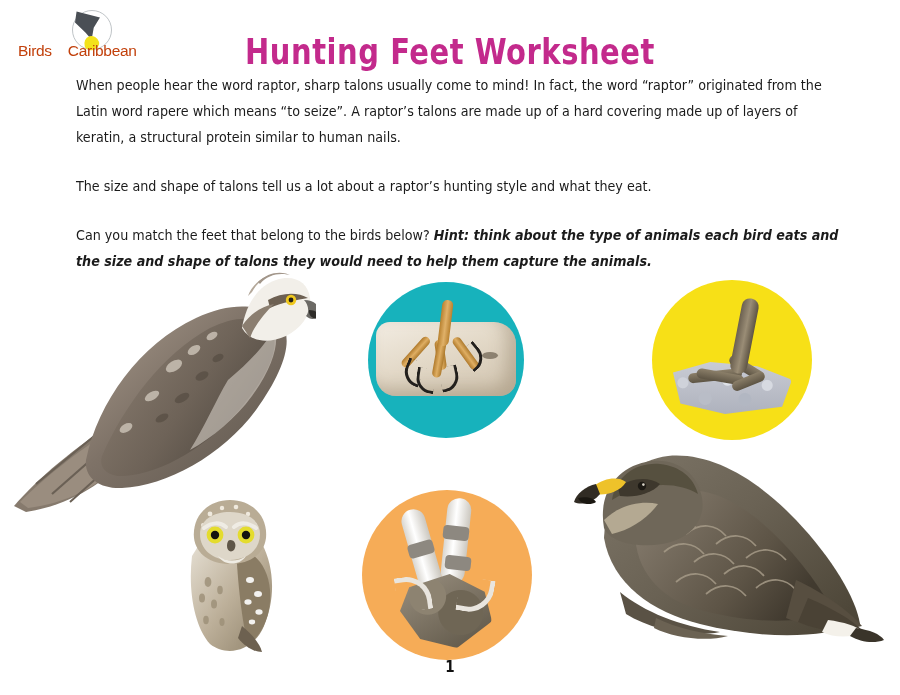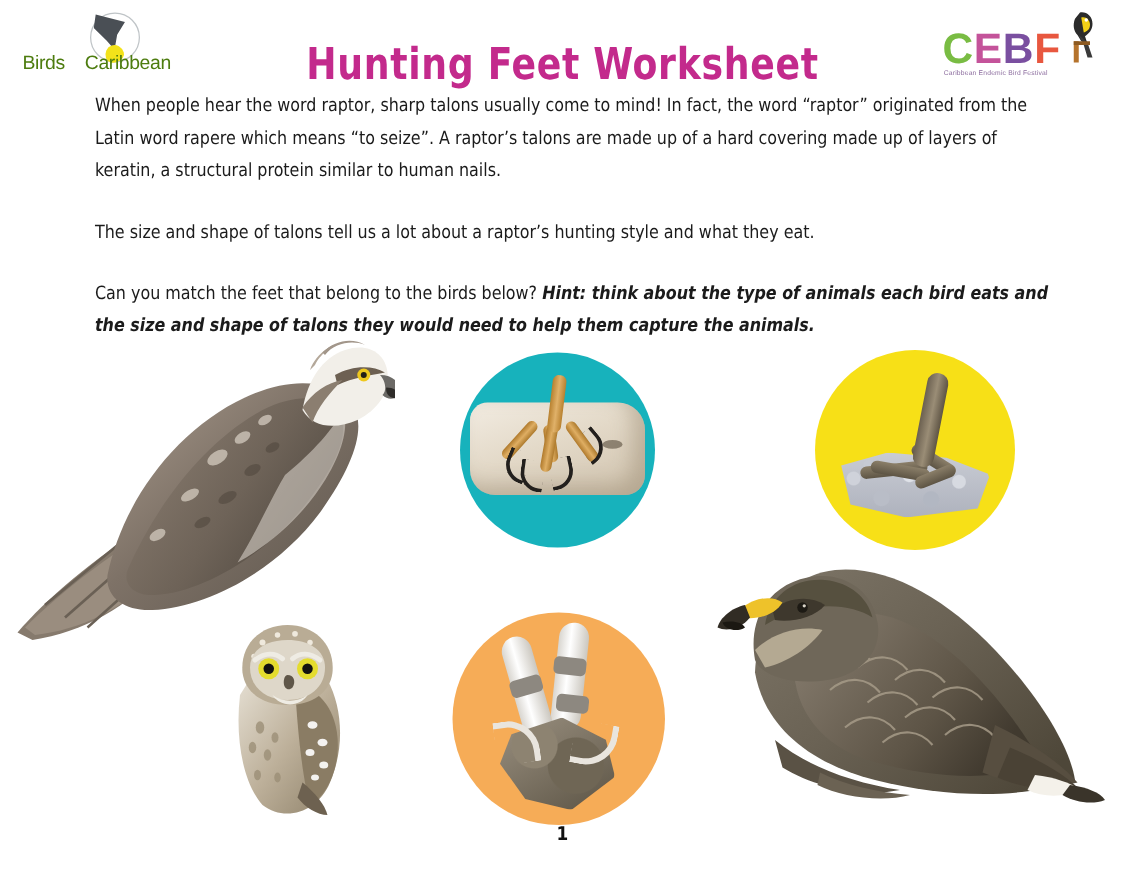--- a/index.html
+++ b/index.html
@@ -51,21 +51,21 @@
     width: 15px; height: 14px;
     background: #f3e21a;
     border-radius: 50% 50% 50% 50% / 60% 60% 40% 40%;
     transform: rotate(-18deg);
   }
   #logo-birdscaribbean .bc-text {
     position: absolute;
     left: 0; top: 34px;
     width: 126px;
     font-size: 15.5px;
-    color: #4d7c0f;
+    color: #c2410c;
     letter-spacing: -0.3px;
     white-space: nowrap;
   }
   #logo-birdscaribbean .bc-text .bc-word2 { margin-left: 16px; }
 
   #logo-cebf {
     position: absolute;
     right: 14px; top: 6px;
     width: 136px; height: 60px;
   }
@@ -314,34 +314,20 @@
       <div class="bc-swoosh"></div>
       <div class="bc-bird"></div>
       <div class="bc-beak"></div>
       <div class="bc-text">
         <span>Birds</span><span class="bc-word2">Caribbean</span>
       </div>
     </div>
 
     <h1 id="page-title">Hunting Feet Worksheet</h1>
 
-    <div id="logo-cebf">
-      <svg class="cebf-bird" viewBox="0 0 30 44">
-        <path d="M14 2 C19 1 24 5 24 11 C24 16 21 19 18 21 L20 27 L15 25 L12 20 C9 17 8 12 10 7 Z" fill="#2b2b2b"></path>
-        <path d="M15 6 C19 5 22 8 22 12 C22 15 20 17 17 18 Z" fill="#f2d017"></path>
-        <circle cx="19" cy="8" r="1.4" fill="#ffffff"></circle>
-        <path d="M13 20 L20 26 L24 38 L20 38 L17 28 Z" fill="#3a3a3a"></path>
-        <rect x="9" y="25" width="4" height="17" fill="#b5732c"></rect>
-        <path d="M9 25 L22 25 L22 28 L9 28 Z" fill="#8d5a21"></path>
-      </svg>
-      <div class="cebf-letters">
-        <span style="color:#79bc43">C</span><span style="color:#c4539a">E</span><span style="color:#7a4fa0">B</span><span style="color:#e8573f">F</span>
-      </div>
-      <div class="cebf-tagline">Caribbean Endemic Bird Festival</div>
-    </div>
   </div>
 
   <div id="body-copy">
     <p class="para" id="para-1">When people hear the word raptor, sharp talons usually come to mind! In fact, the word “raptor” originated from the Latin word rapere which means “to seize”. A raptor’s talons are made up of a hard covering made up of layers of keratin, a structural protein similar to human nails.</p>
     <p class="para" id="para-2"><span>The size and shape of talons tell us a lot about a raptor’s hunting style and what they eat.</span></p>
     <p class="para" id="para-3"><span>Can you match the feet that belong to the birds below? </span><span class="hint-em">Hint: think about the type of animals each bird eats and the size and shape of talons they would need to help them capture the animals.</span></p>
   </div>
 
   <div id="gallery">
 

